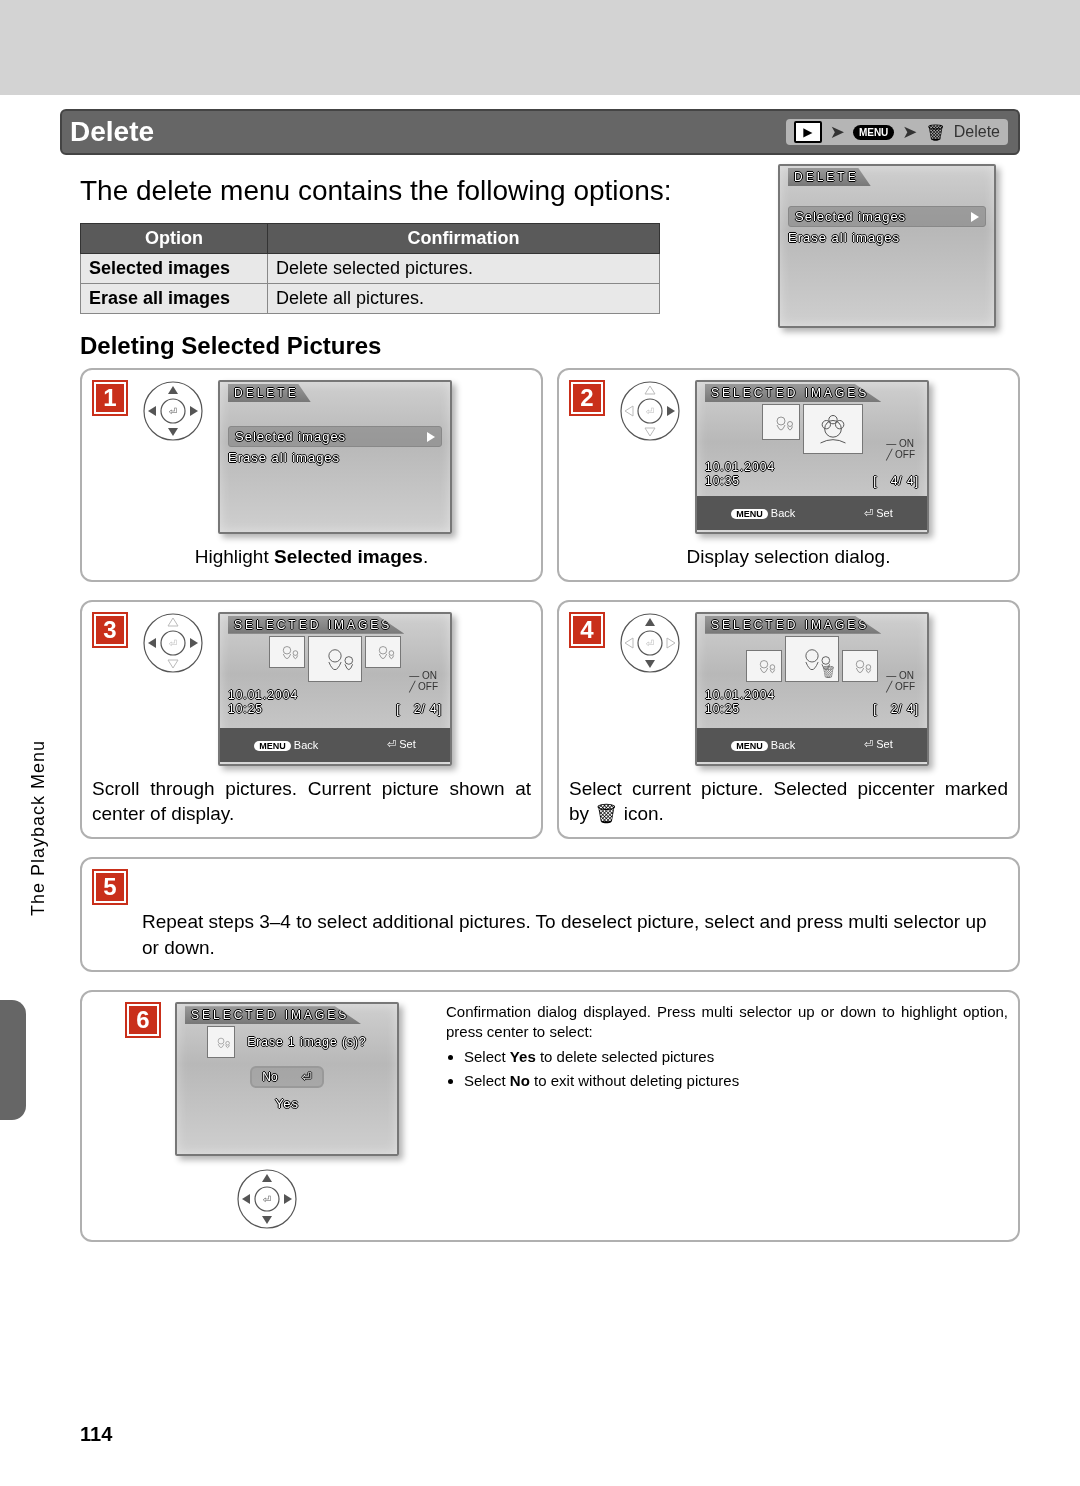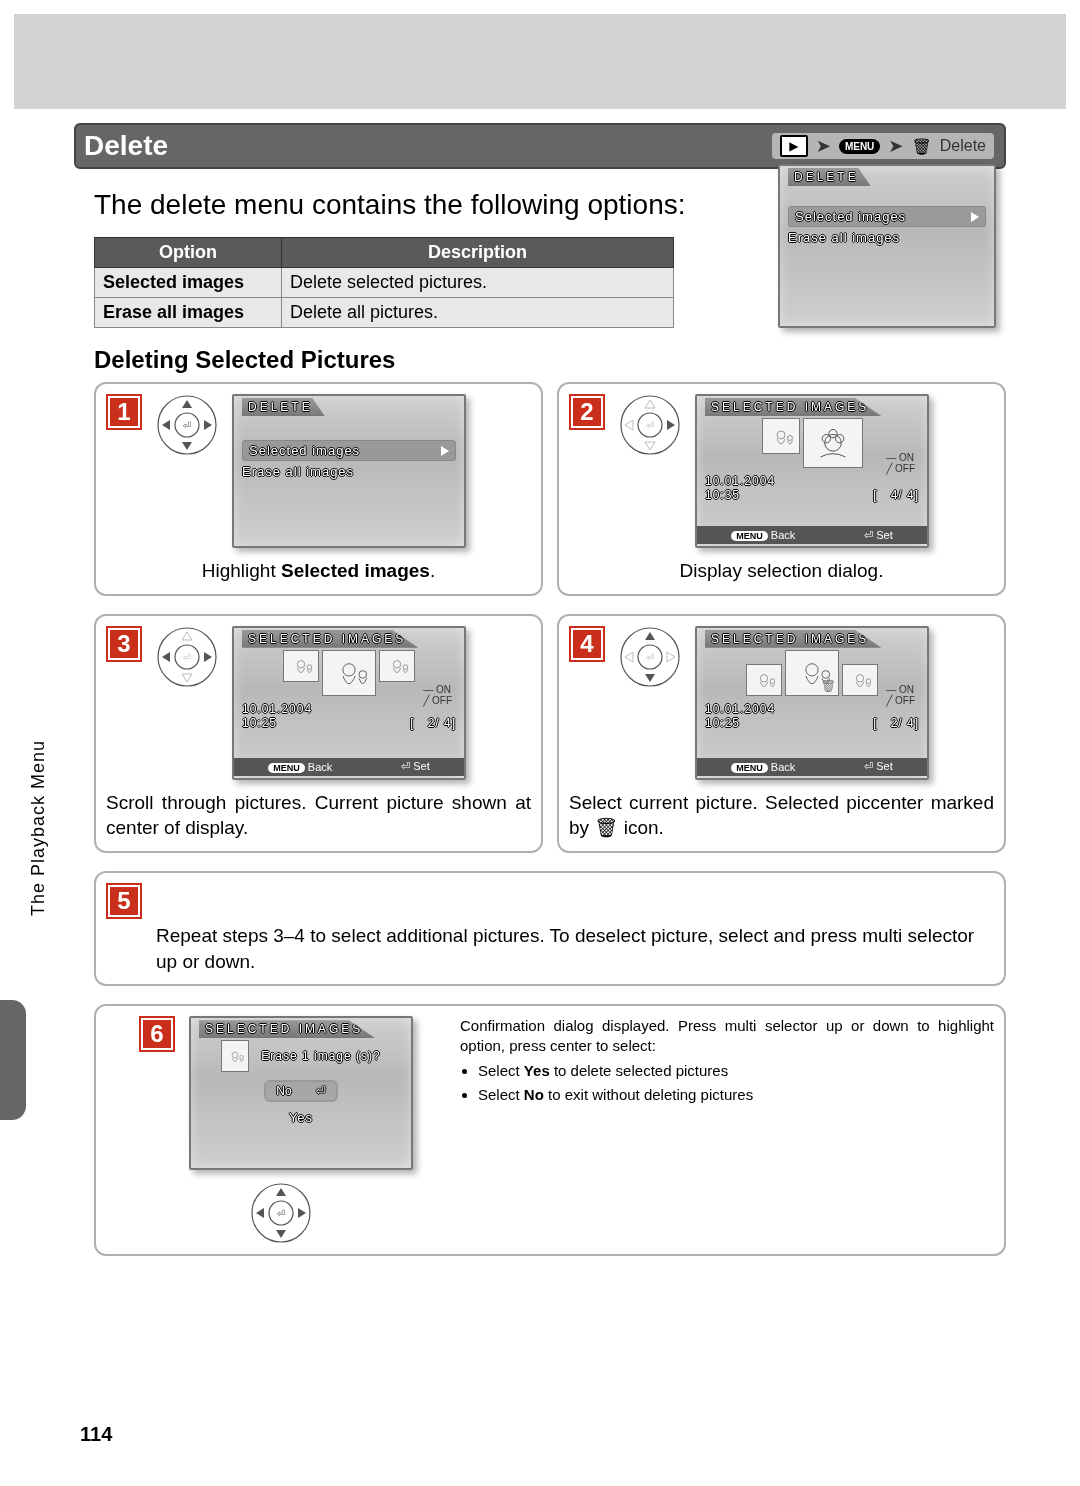--- a/index.html
+++ b/index.html
@@ -8,21 +8,21 @@
     background: #fff;
     font-family: "Segoe UI", Arial, sans-serif;
     color: #000;
     width: 1080px;
   }
   .page {
     position: relative;
     width: 1080px;
     height: 1486px;
     box-sizing: border-box;
-    padding: 14px;
+    padding: 0;
   }
   .top-bar {
     height: 95px;
     background: #d3d3d3;
     border-bottom: 4px solid #fff;
   }
   .title-row {
     margin: 10px 60px 0 60px;
     height: 42px;
     background: #666;
@@ -167,21 +167,21 @@
     margin-top:10px;
     font-size:19px;
     text-align:center;
     line-height:1.35;
   }
   .caption.justify { text-align:justify; }
   
   .bbar {
     position:absolute;left:0;right:0;bottom:2px;
     background:#555;
-    height:18px;
+    height:34px;
     display:flex;
     justify-content:space-around;
     align-items:center;
     font-size:11px;
     color:#fff;
   }
   .pill{background:#fff;color:#000;border-radius:8px;font-size:9px;font-weight:bold;padding:0 5px;}
   .thumb { border:1px solid #777; background:#f4f4f4;
     display:flex;align-items:center;justify-content:center; color:#777;
   }
@@ -314,21 +314,21 @@
     <span class="bc-label">Delete</span>
   </div>
 </div>
 
 <p class="intro">The delete menu contains the following options:</p>
 
 <table class="table">
   <tbody>
         <tr>
     <th>Option</th>
-    <th>Description</th>
+    <th>Confirmation</th>
   </tr>
   <tr>
     <td class="opt">Selected images</td>
     <td>Delete selected pictures.</td>
   </tr>
   <tr>
     <td class="opt">Erase all images</td>
     <td>Delete all pictures.</td>
   </tr>
 </tbody>

